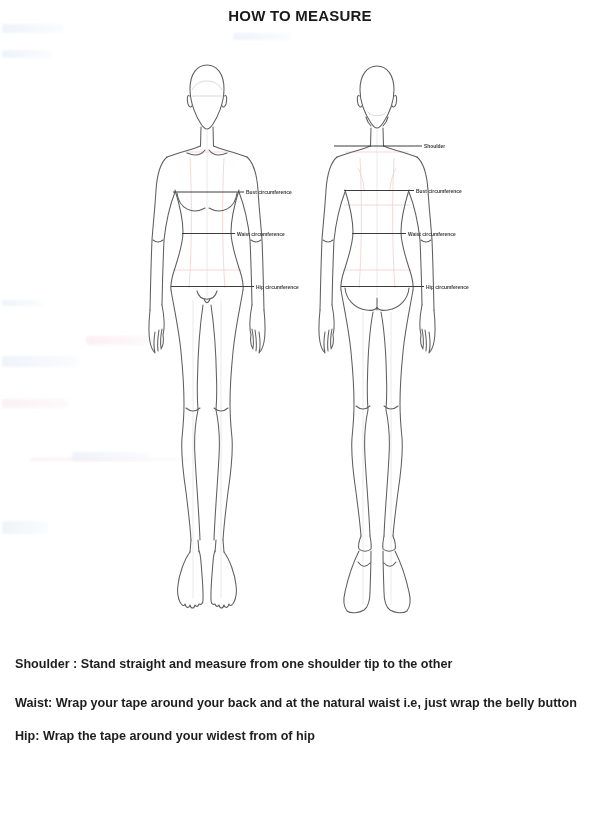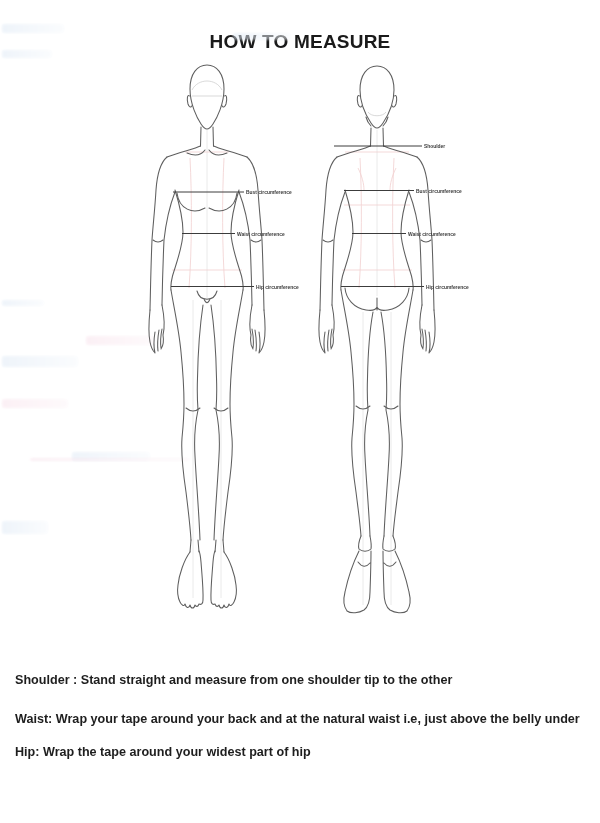--- a/index.html
+++ b/index.html
@@ -2,35 +2,35 @@
 <html><head>
 <meta charset="utf-8">
 <style>
   html,body { margin:0; padding:0; background:#ffffff; }
   .page {
     position:relative; width:600px; height:823px; background:#fff;
     font-family:"Liberation Sans", sans-serif; overflow:hidden;
   }
   .title {
     position:absolute; top:7px; left:0; width:100%;
-    text-align:center; font-size:19px; font-weight:700;
-    letter-spacing:.2px; color:#1a1a1a;margin-top:24px;
+    text-align:center; font-size:15px; font-weight:700;
+    letter-spacing:.2px; color:#1a1a1a;
   }
   svg.figures { position:absolute; top:0; left:0; }
   .ol  { stroke:#5f5f5f; stroke-width:1.05; fill:none; stroke-linecap:round; stroke-linejoin:round; }
   .mline { stroke:#3c3c3c; stroke-width:1; fill:none; }
   .pk  { stroke:#f1cfcf; stroke-width:.8; fill:none; }
   .gy  { stroke:#e4e4e4; stroke-width:.8; fill:none; }
   .hl  { stroke:#c9c9c9; stroke-width:.7; fill:none; }
   .lbl { font-size:4.9px; font-weight:700; fill:#3a3a3a; }
   .instructions {
     position:absolute; left:15px; top:656px; width:582px;
     font-size:12.6px; font-weight:600; color:#1e1e1e; line-height:1.36;
   }
-  .instructions p { margin:16px 0 22px 0; white-space:pre-line; }
+  .instructions p { margin:0 0 22px 0; white-space:pre-line; }
   .instructions p.tight { margin-bottom:16px; }
   .ghost { position:absolute; filter:blur(1.2px); opacity:.5; border-radius:2px; }
   .ghost.blue { background:linear-gradient(90deg,#dfeaf6,#eef4fb 60%,#f7fafd); }
   .ghost.pink { background:linear-gradient(90deg,#f9e2ec,#fceef4 60%,#fdf6f9); }
 </style>
 </head>
 <body>
 
 <div class="page">
 
@@ -155,17 +155,17 @@
       </g>
       <g>
         <path class="mline" d="M341,286.5 L424,286.5"></path>
         <text class="lbl" x="426" y="288.5">Hip circumference</text>
       </g>
     </g>
   </svg>
 
   <div class="instructions">
     <p>Shoulder : Stand straight and measure from one shoulder tip to the other</p>
-    <p class="tight">Waist: Wrap your tape around your back and at the natural waist i.e, just above the belly under</p>
-    <p>Hip: Wrap the tape around your widest part of hip</p>
+    <p class="tight">Waist: Wrap your tape around your back and at the natural waist i.e, just wrap the belly button</p>
+    <p>Hip: Wrap the tape around your widest from of hip</p>
   </div>
 
 </div>
 
 </body></html>

